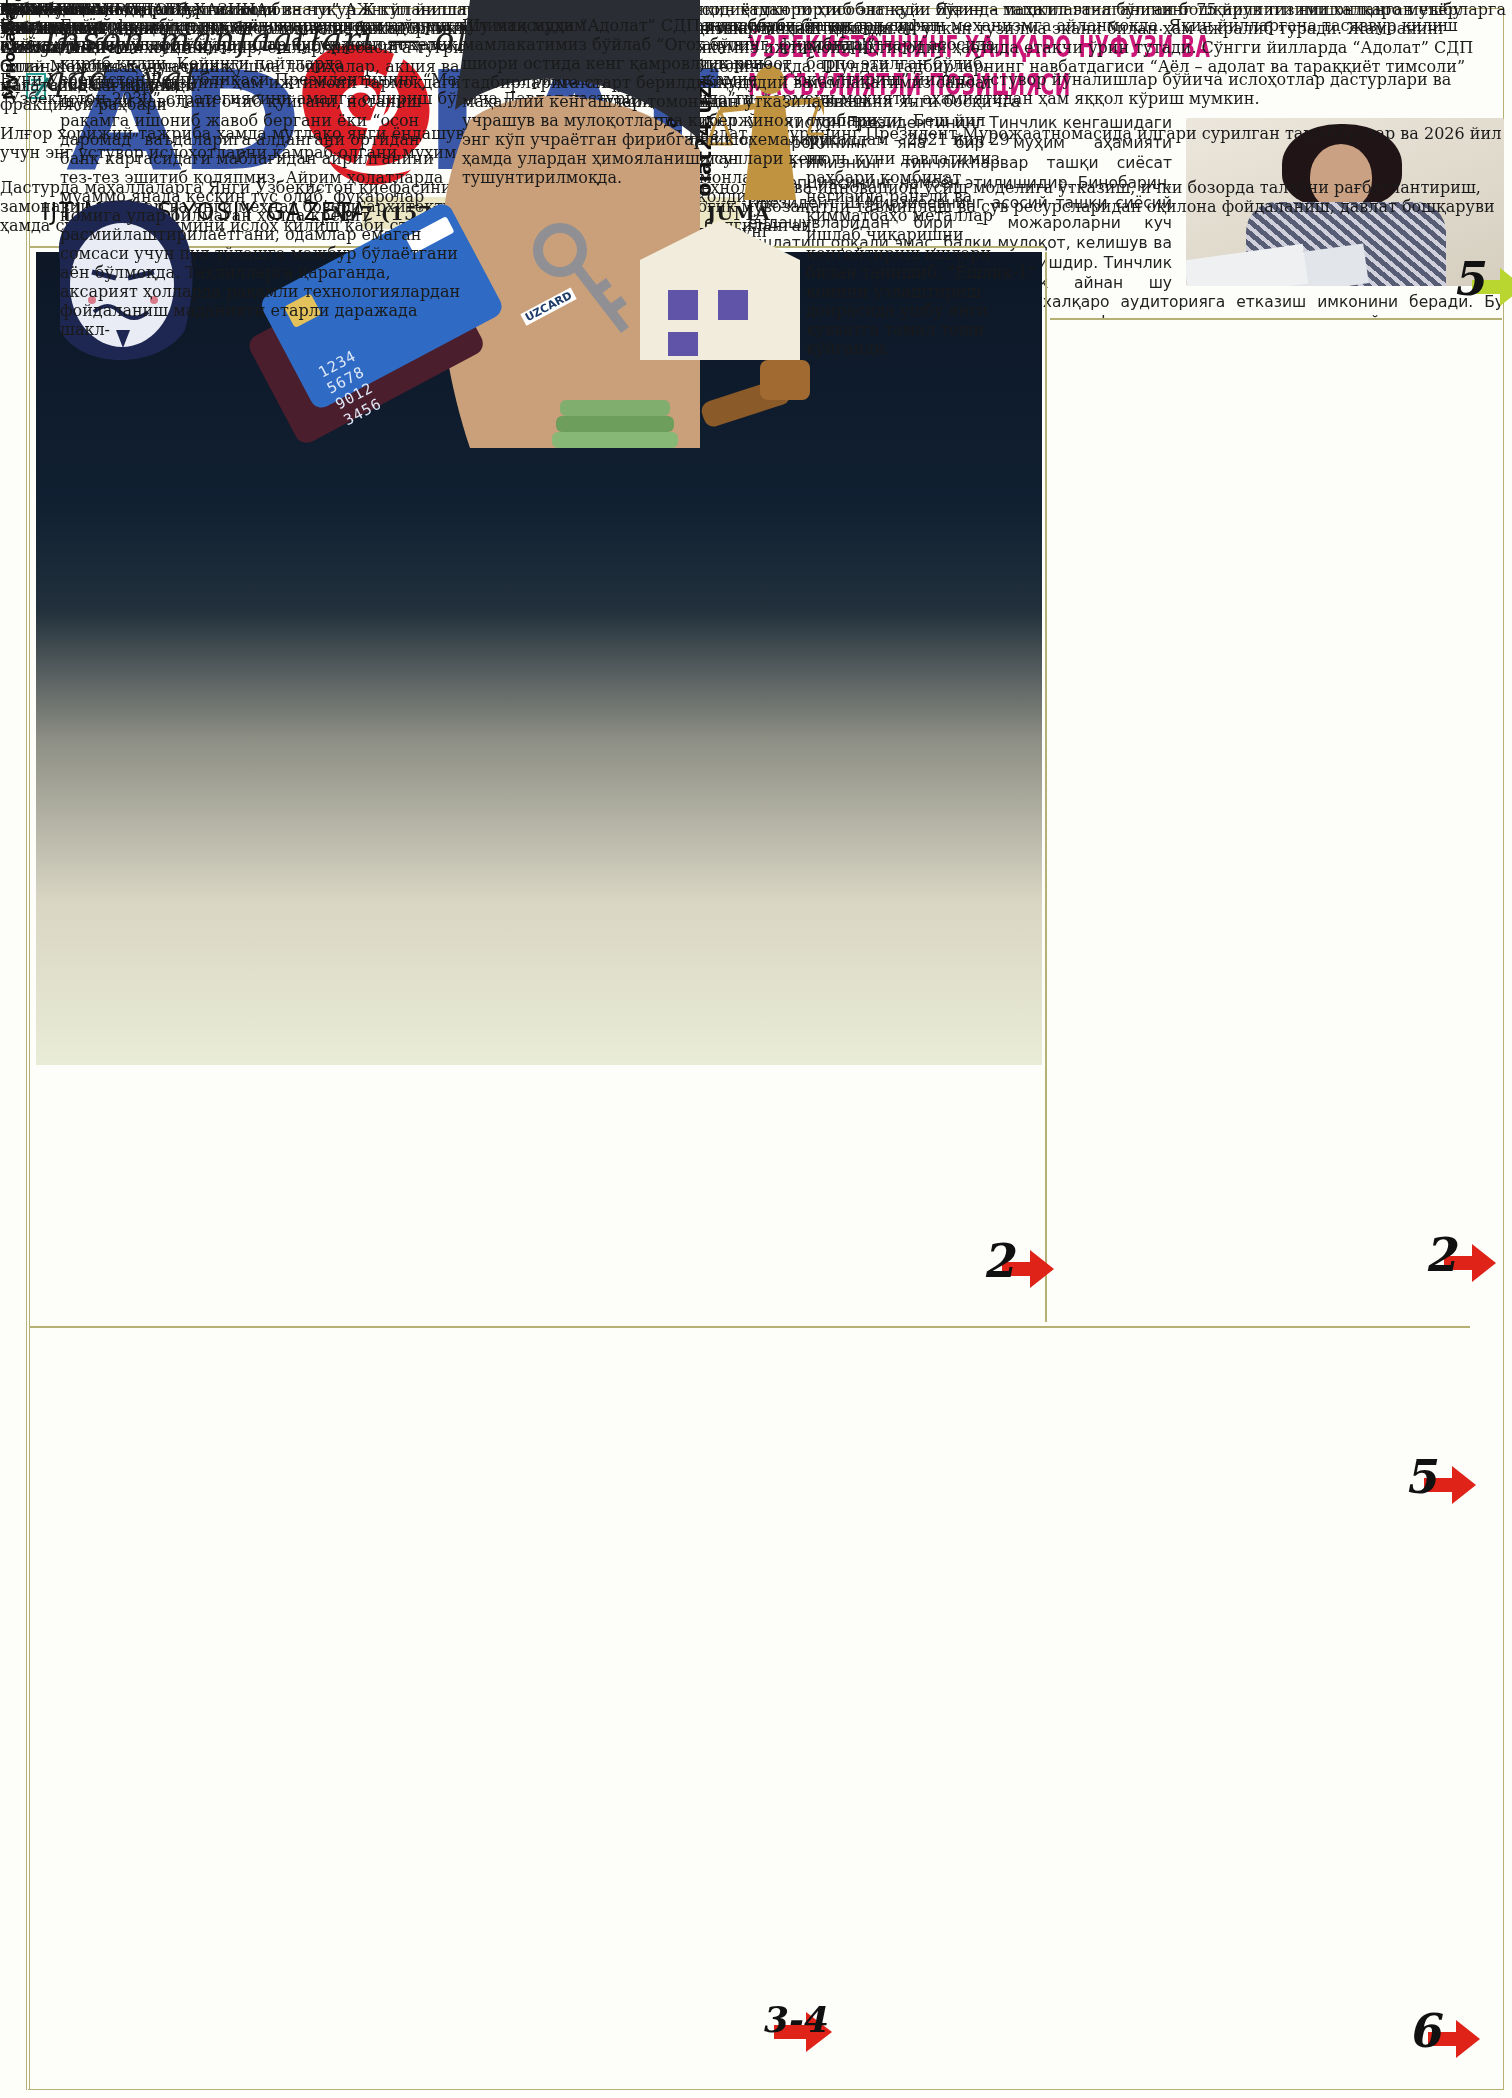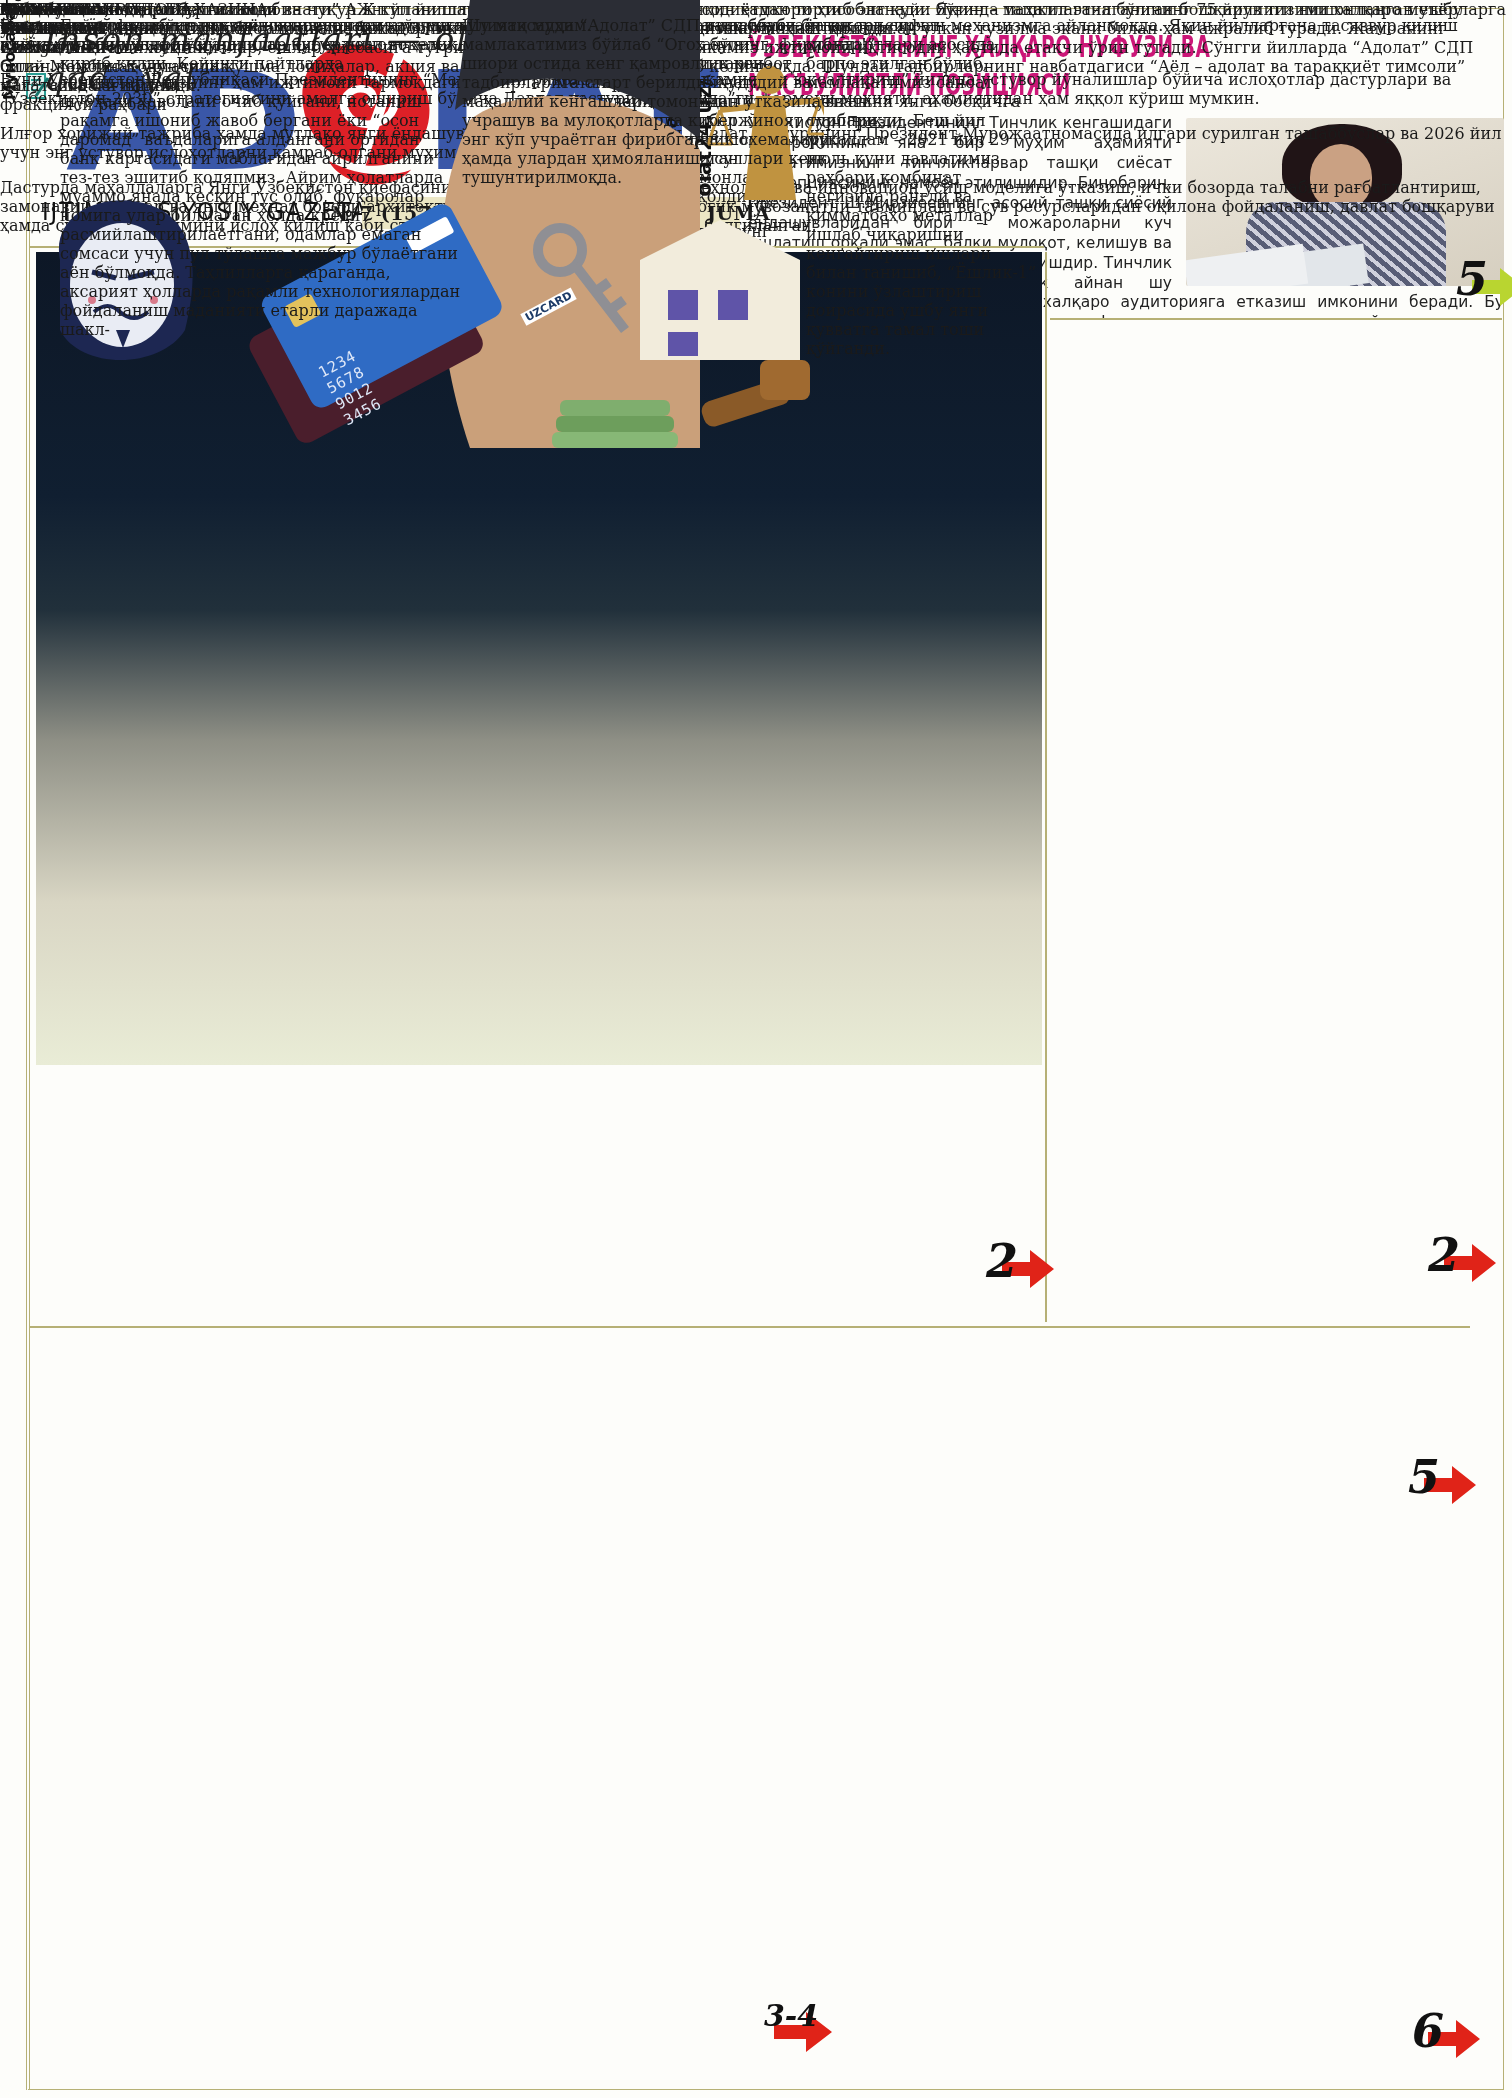--- a/index.html
+++ b/index.html
@@ -278,21 +278,21 @@
   <div class="abs frcol serif" style="left:44px;width:404px;margin-left:16px;">
       <p>Бугун фирибгарлик жинояти турлари қаторига яна бир хавфли йўналиш – кибержиноят ҳам кириб келди. Кейинги пайтларда танишларимизнинг ҳам ижтимоий тармоқдаги шубҳали ҳаволани очиб қўйгани, нотаниш рақамга ишониб жавоб бергани ёки “осон даромад” ваъдаларига алдангани ортидан банк картасидаги маблағидан айрилганини тез-тез эшитиб қоляпмиз. Айрим ҳолатларда муаммо янада кескин тус олиб, фуқаролар номига улар билмаган ҳолда кредит расмийлаштирилаётгани, одамлар емаган сомсаси учун пул тўлашга мажбур бўлаётгани аён бўлмоқда. Таҳлилларга қараганда, аксарият ҳолларда рақамли технологиялардан фойдаланиш маданияти етарли даражада шакл-</p>
     </div>
   <div class="abs frcol serif" style="left:462px;width:422px;">
       <p>Шу мақсадда “Адолат” СДП ташаббуси билан мамлакатимиз бўйлаб “Огоҳ бўлинг, фирибгар!” шиори остида кенг қамровли тарғибот тадбирларига старт берилди. Ҳудудий ва маҳаллий кенгашлар томонидан ўтказилаётган учрашув ва мулоқотларда кибержиноят турлари, энг кўп учраётган фирибгарлик схемалари ҳамда улардан ҳимояланиш усуллари кенг тушунтирилмоқда.</p>
     </div>
   <span class="pmark" style="left:760px;top:2002px;">
     <svg width="58" height="40" viewBox="0 0 58 40">
         <path fill="#e02318" d="M0 13 h32 v-13 l26 20 -26 20 v-13 h-32 z"></path>
       </svg>
-    <i style="font-size:30px;">3-4</i>
+    <i style="font-size:36px;">3-4</i>
   </span>
 
   <span class="pmark" style="left:1404px;top:1454px;z-index:5;">
     <svg width="52" height="38" viewBox="0 0 52 38">
         <path fill="#e02318" d="M0 12 h28 v-12 l24 19 -24 19 v-12 h-28 z"></path>
       </svg>
     <i>5</i>
   </span>
 
   <div class="abs bl-photo">

